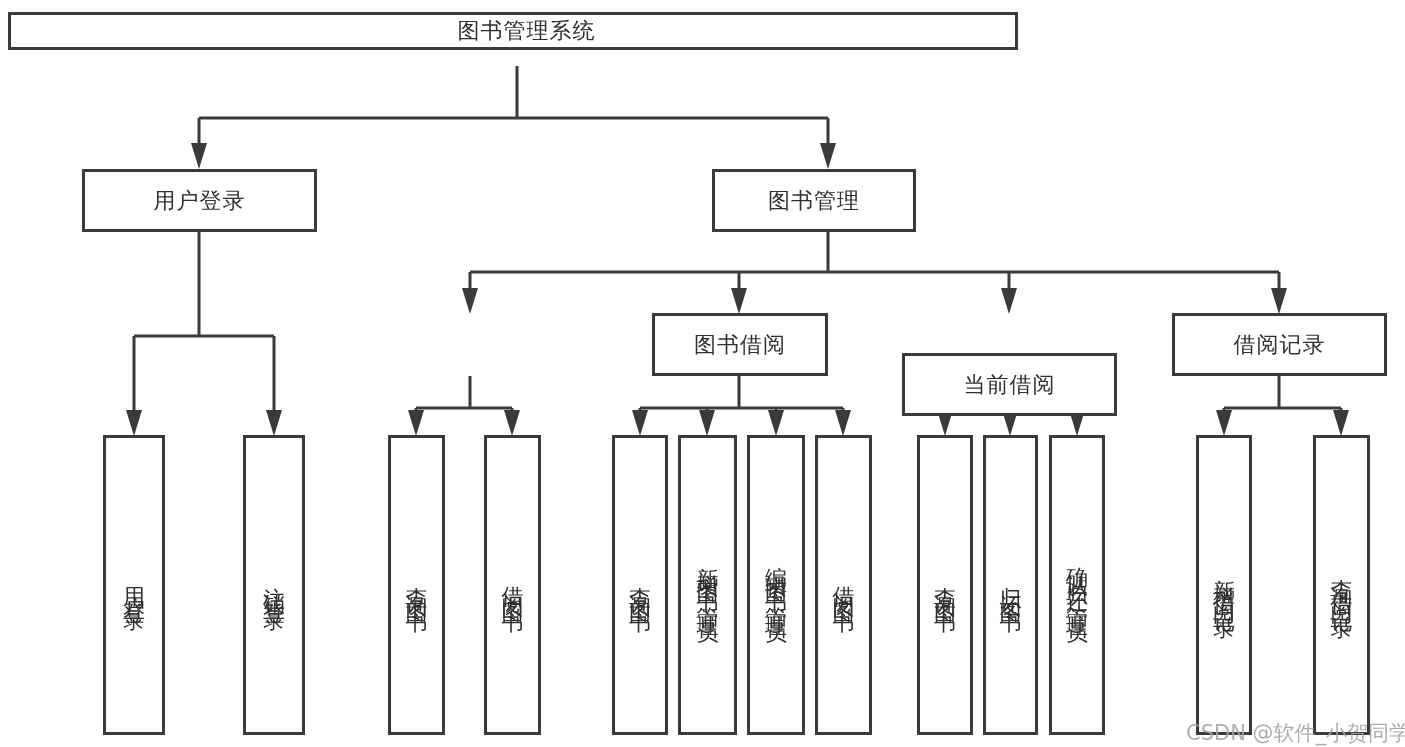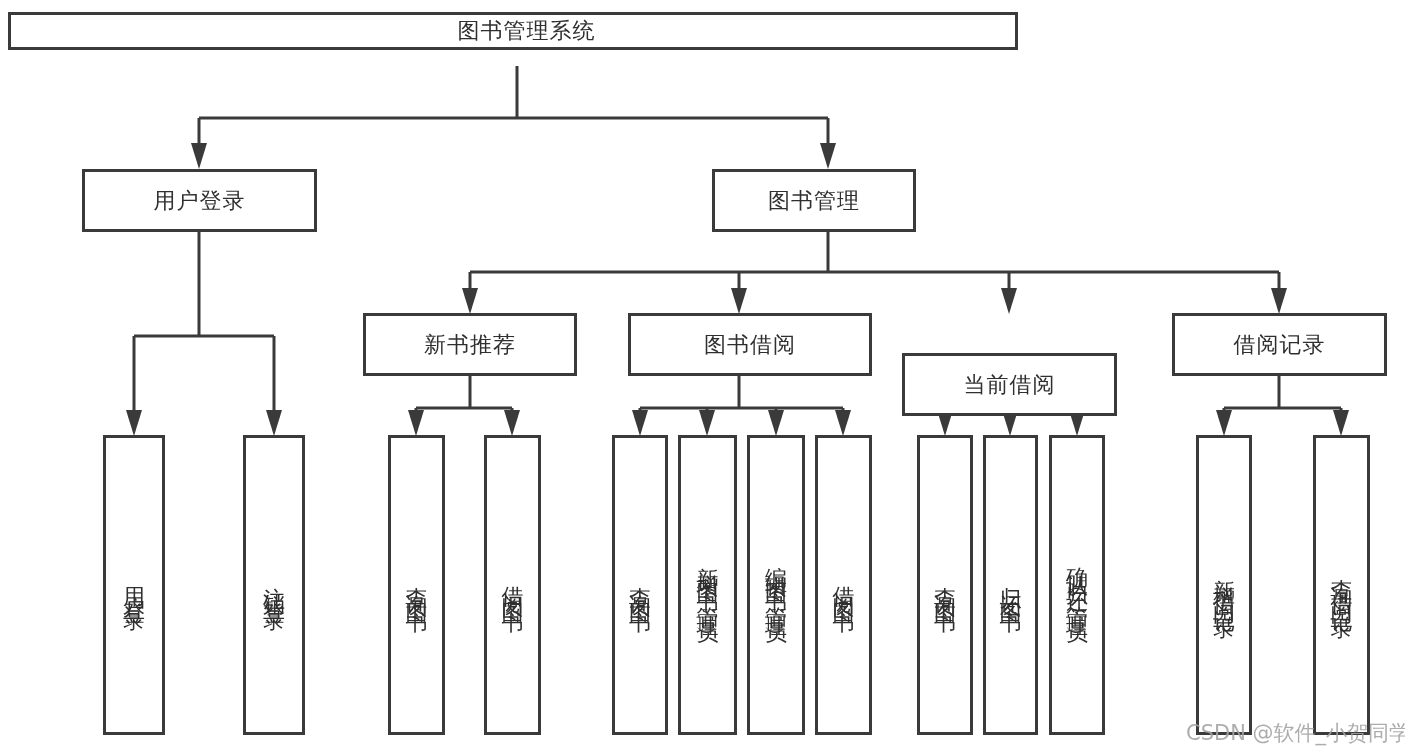--- a/index.html
+++ b/index.html
@@ -34,21 +34,21 @@
     font-size: 22px;
     letter-spacing: 8px;
     white-space: nowrap;
     color: #2f2f2f;
   }
   
   .pos-user-login { left: 82px;  width: 235px; }
   .pos-book-mgmt  { left: 712px; width: 204px; }
   
   .pos-new-book       { left: 363px;  width: 214px; }
-  .pos-book-borrow    { left: 628px;  width: 244px; justify-content: center; }
+  .pos-book-borrow    { left: 652px;  width: 176px; justify-content: center; }
   .pos-current-borrow { left: 902px;  width: 215px; margin-top: 40px; }
   .pos-borrow-record  { left: 1172px; width: 215px; }
   
   .pos-leaf-1  { left: 103px;  width: 62px; }
   .pos-leaf-2  { left: 243px;  width: 62px; }
   .pos-leaf-3  { left: 388px;  width: 57px; }
   .pos-leaf-4  { left: 484px;  width: 57px; }
   .pos-leaf-5  { left: 612px;  width: 56px; }
   .pos-leaf-6  { left: 678px;  width: 59px; }
   .pos-leaf-7  { left: 747px;  width: 58px; }
@@ -124,23 +124,20 @@
     <span>图书管理系统</span>
   </div>
 
   <div class="box h-box lvl2-box pos-user-login">
     <span>用户登录</span>
   </div>
   <div class="box h-box lvl2-box pos-book-mgmt">
     <span>图书管理</span>
   </div>
 
-  <div class="box h-box lvl3-box pos-new-book">
-    <span>新书推荐</span>
-  </div>
   <div class="box h-box lvl3-box pos-book-borrow">
     <span>图书借阅</span>
   </div>
   <div class="box h-box lvl3-box pos-current-borrow">
     <span>当前借阅</span>
   </div>
   <div class="box h-box lvl3-box pos-borrow-record">
     <span>借阅记录</span>
   </div>
 

